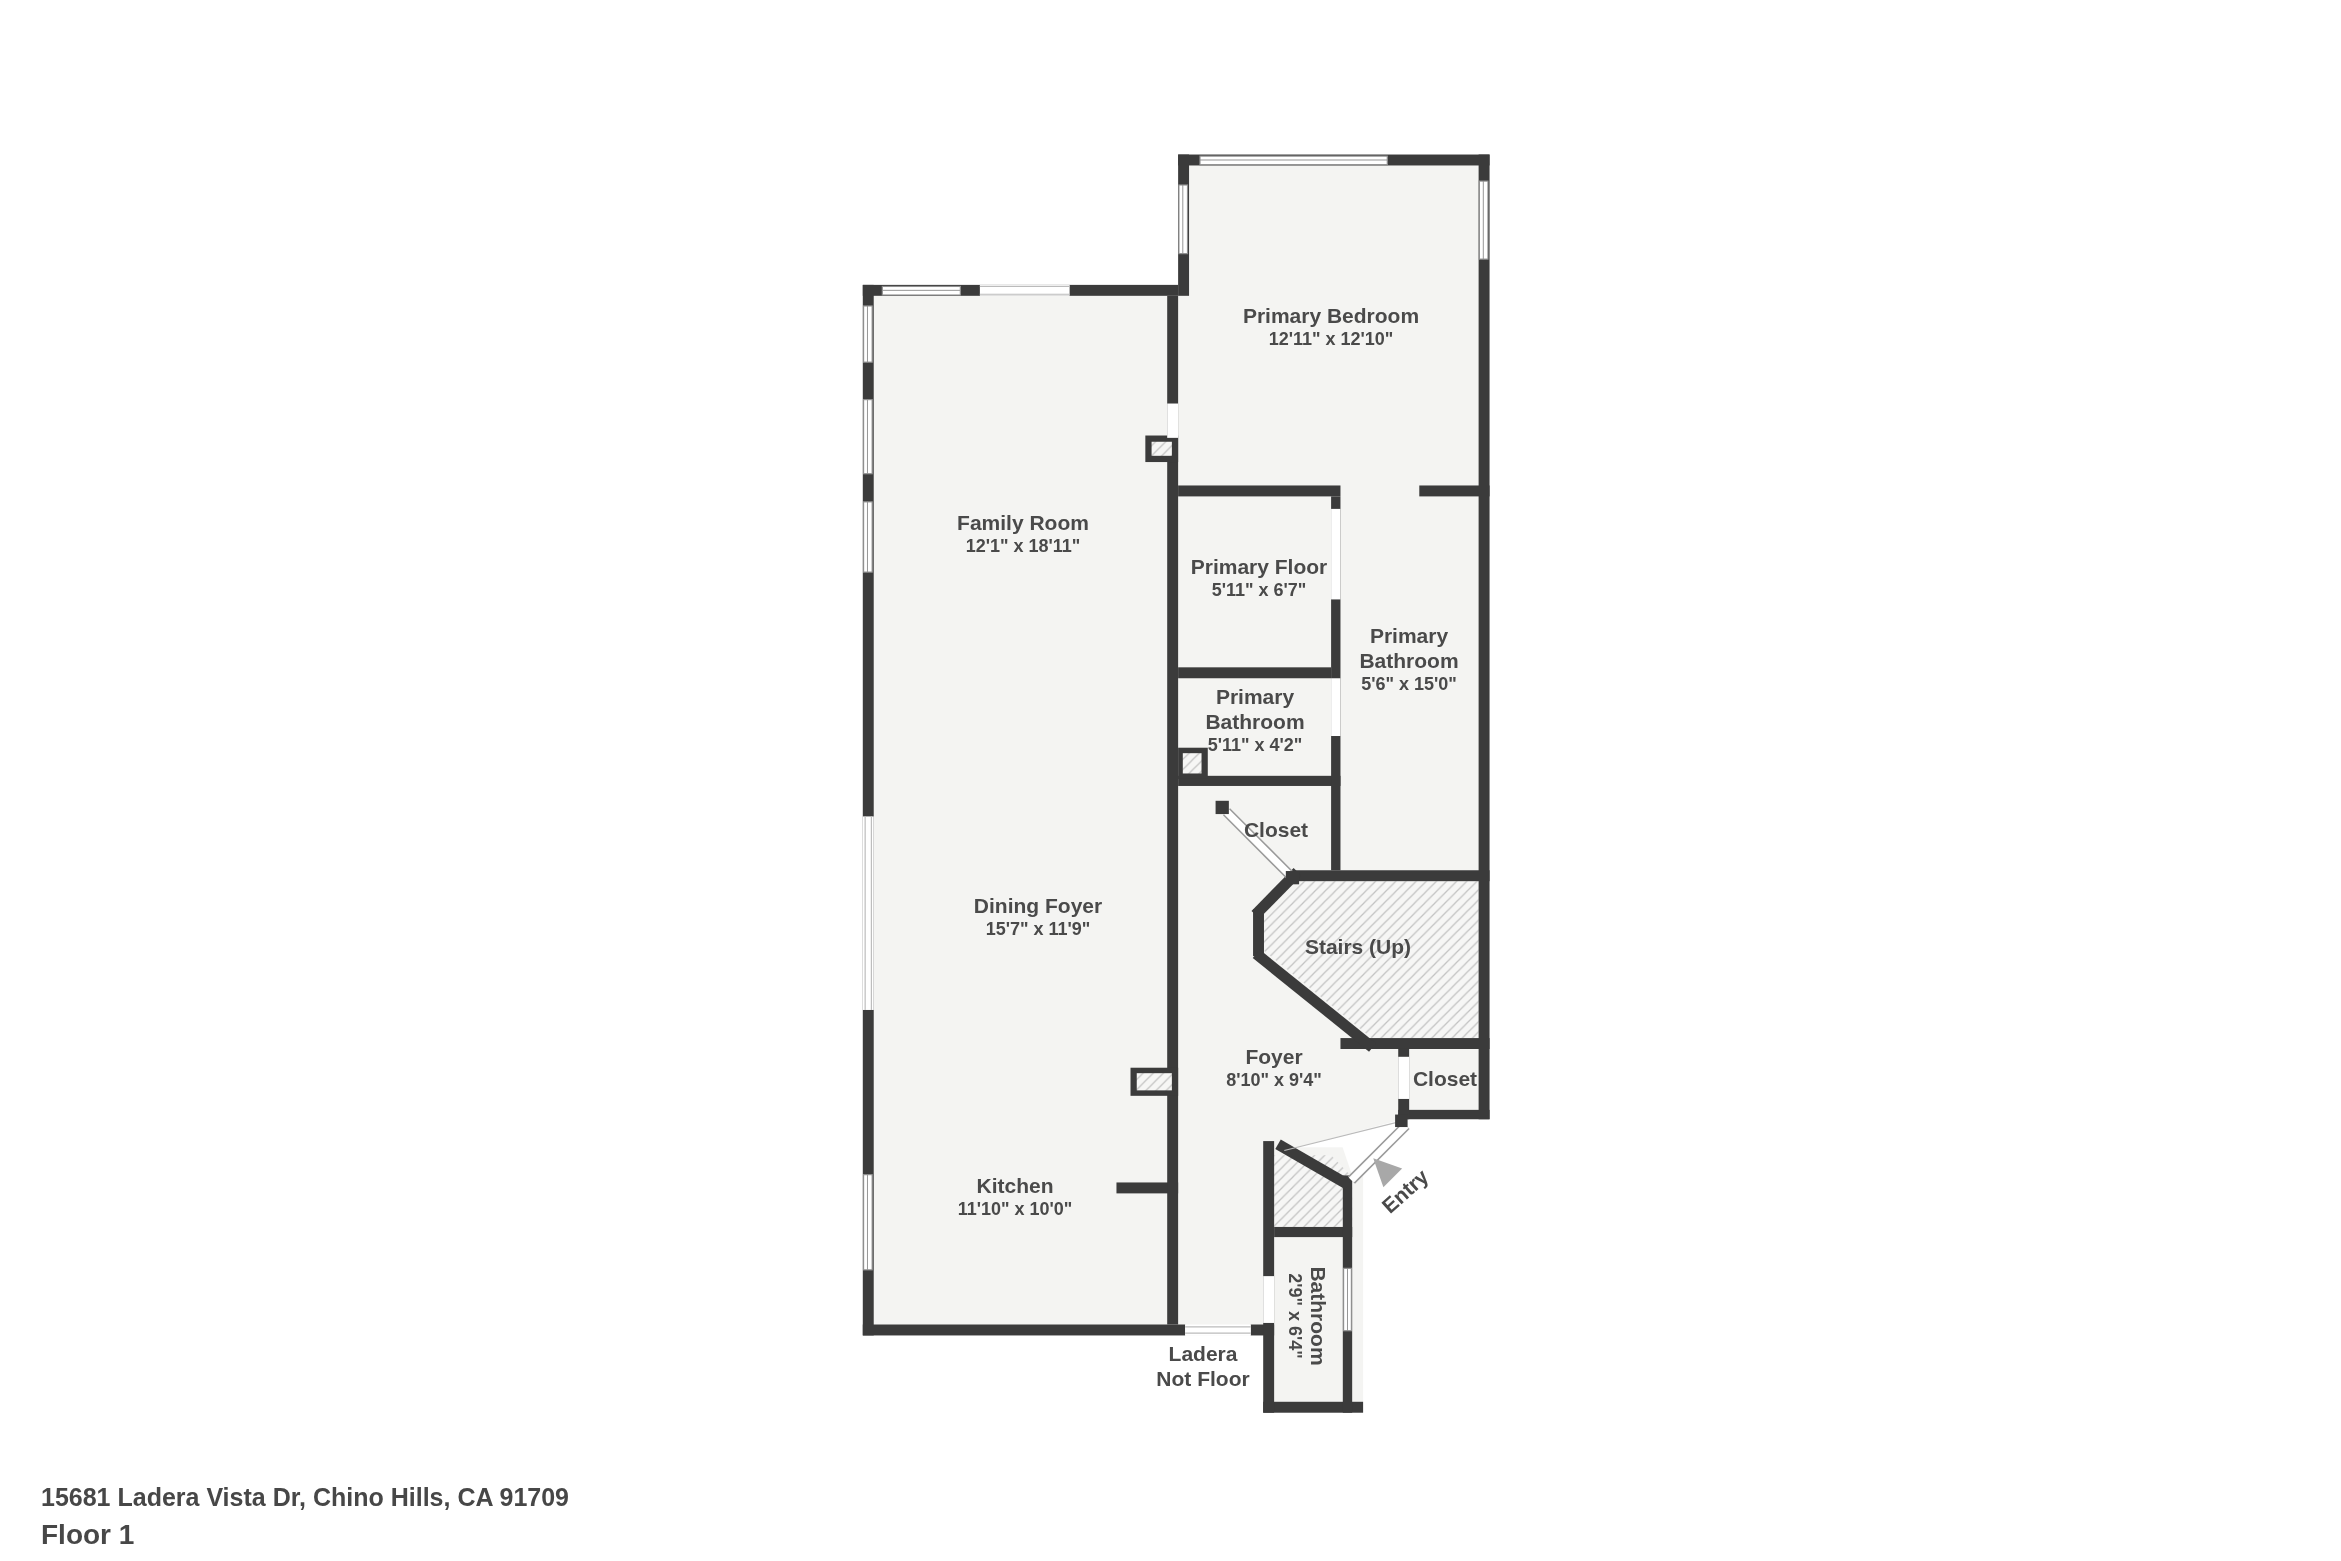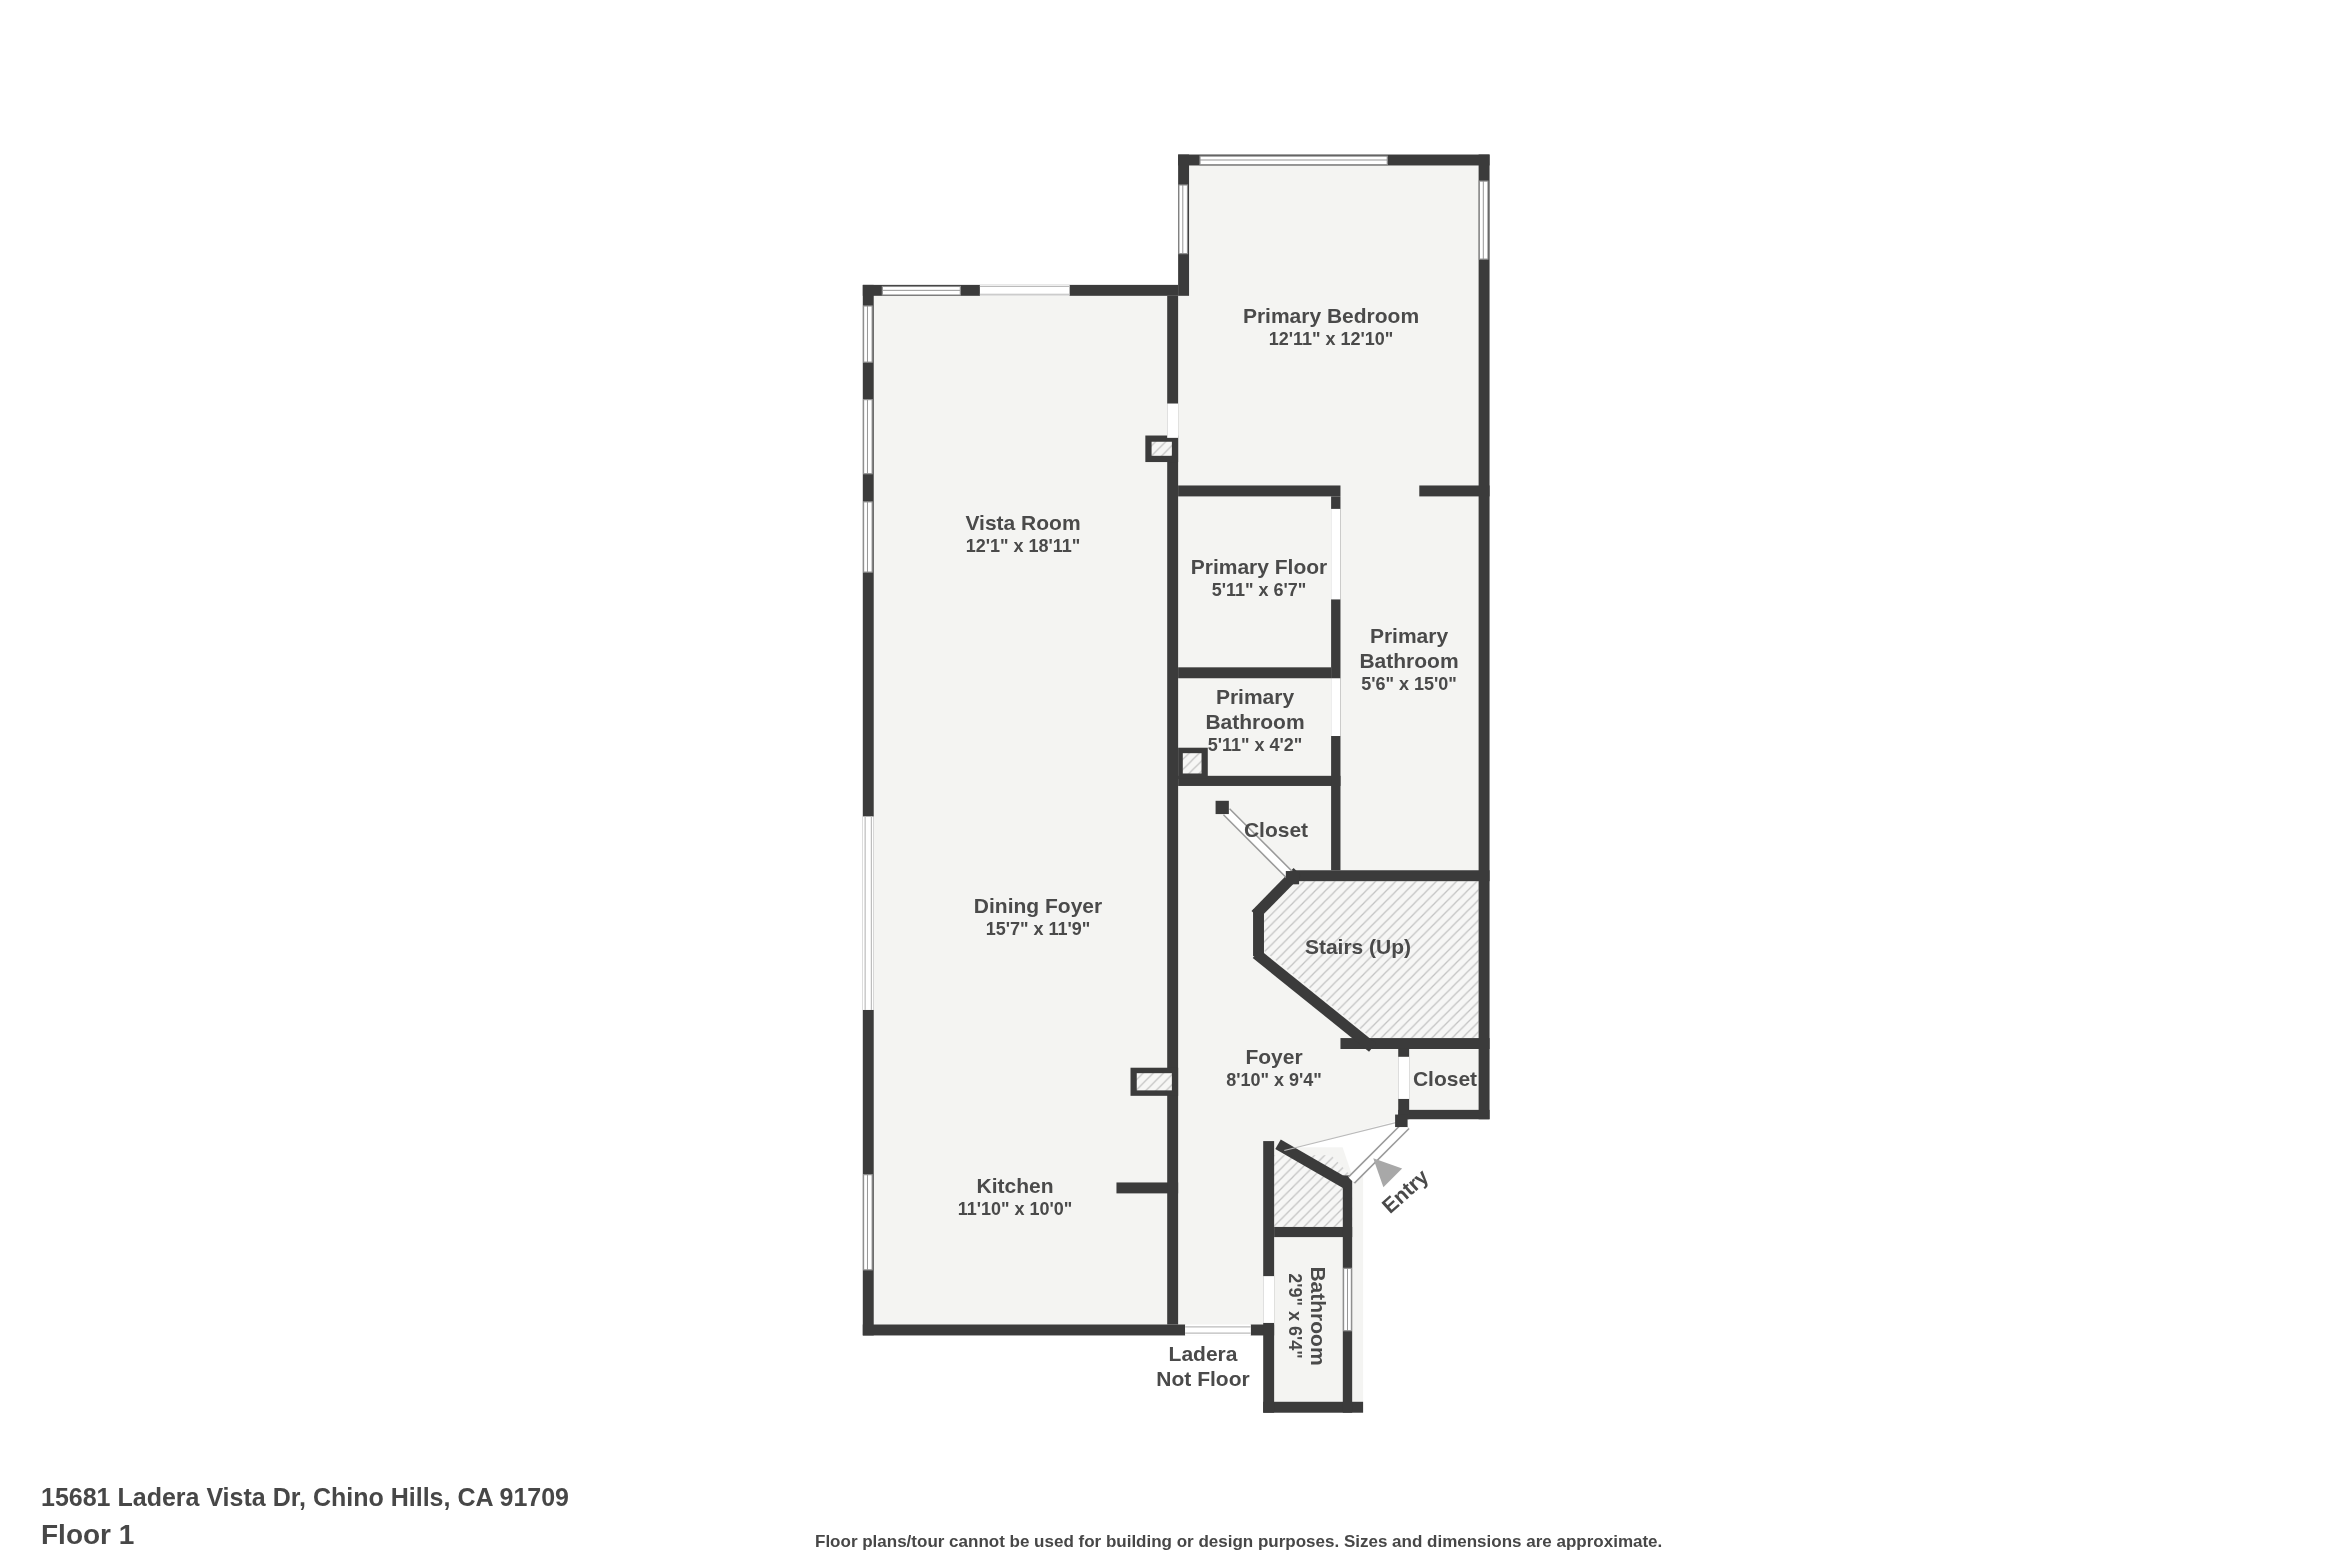--- a/index.html
+++ b/index.html
@@ -142,21 +142,21 @@
 
   <polygon points="1754,1484 1791,1497 1767,1521" fill="#a8a8a8"></polygon>
 </svg>
 
 <div class="lbl" style="left:1327px;top:327px">
   <div class="rn">Primary Bedroom</div>
   <div class="rd">12'11" x 12'10"</div>
 </div>
 
 <div class="lbl" style="left:1019px;top:534px">
-  <div class="rn">Vista Room</div>
+  <div class="rn">Family Room</div>
   <div class="rd">12'1" x 18'11"</div>
 </div>
 
 <div class="lbl" style="left:1255px;top:578px">
   <div class="rn">Primary Floor</div>
   <div class="rd">5'11" x 6'7"</div>
 </div>
 
 <div class="lbl" style="left:1405px;top:659px">
   <div class="rn">Primary</div>
@@ -206,16 +206,15 @@
   <div class="rd">2'9" x 6'4"</div>
 </div>
 
 <div class="lbl" style="left:1199px;top:1366px">
   <div class="rn">Ladera</div>
   <div class="rn">Not Floor</div>
 </div>
 
 <div id="address" class="footer-text">15681 Ladera Vista Dr, Chino Hills, CA 91709</div>
 <div id="floor-label" class="footer-text">Floor 1</div>
-<div id="disclaimer" class="footer-text">Floor plans/tour cannot be used for building or design purposes. Sizes and dimensions are approximate.</div>
 
 </div>
 
 
 </body></html>

